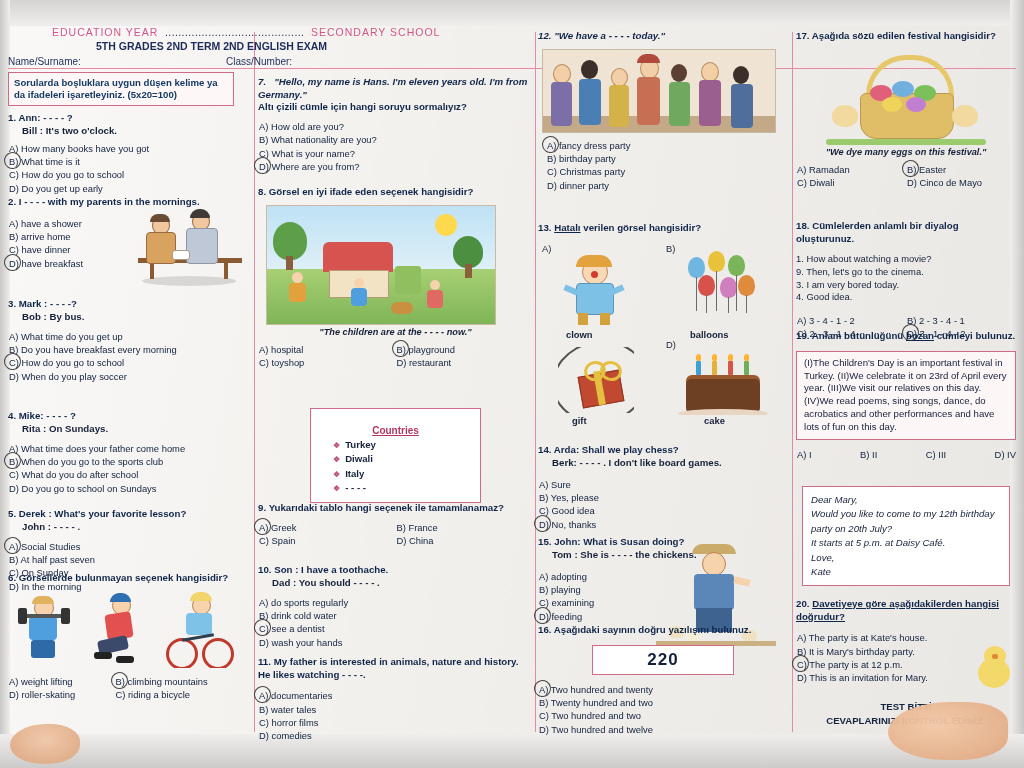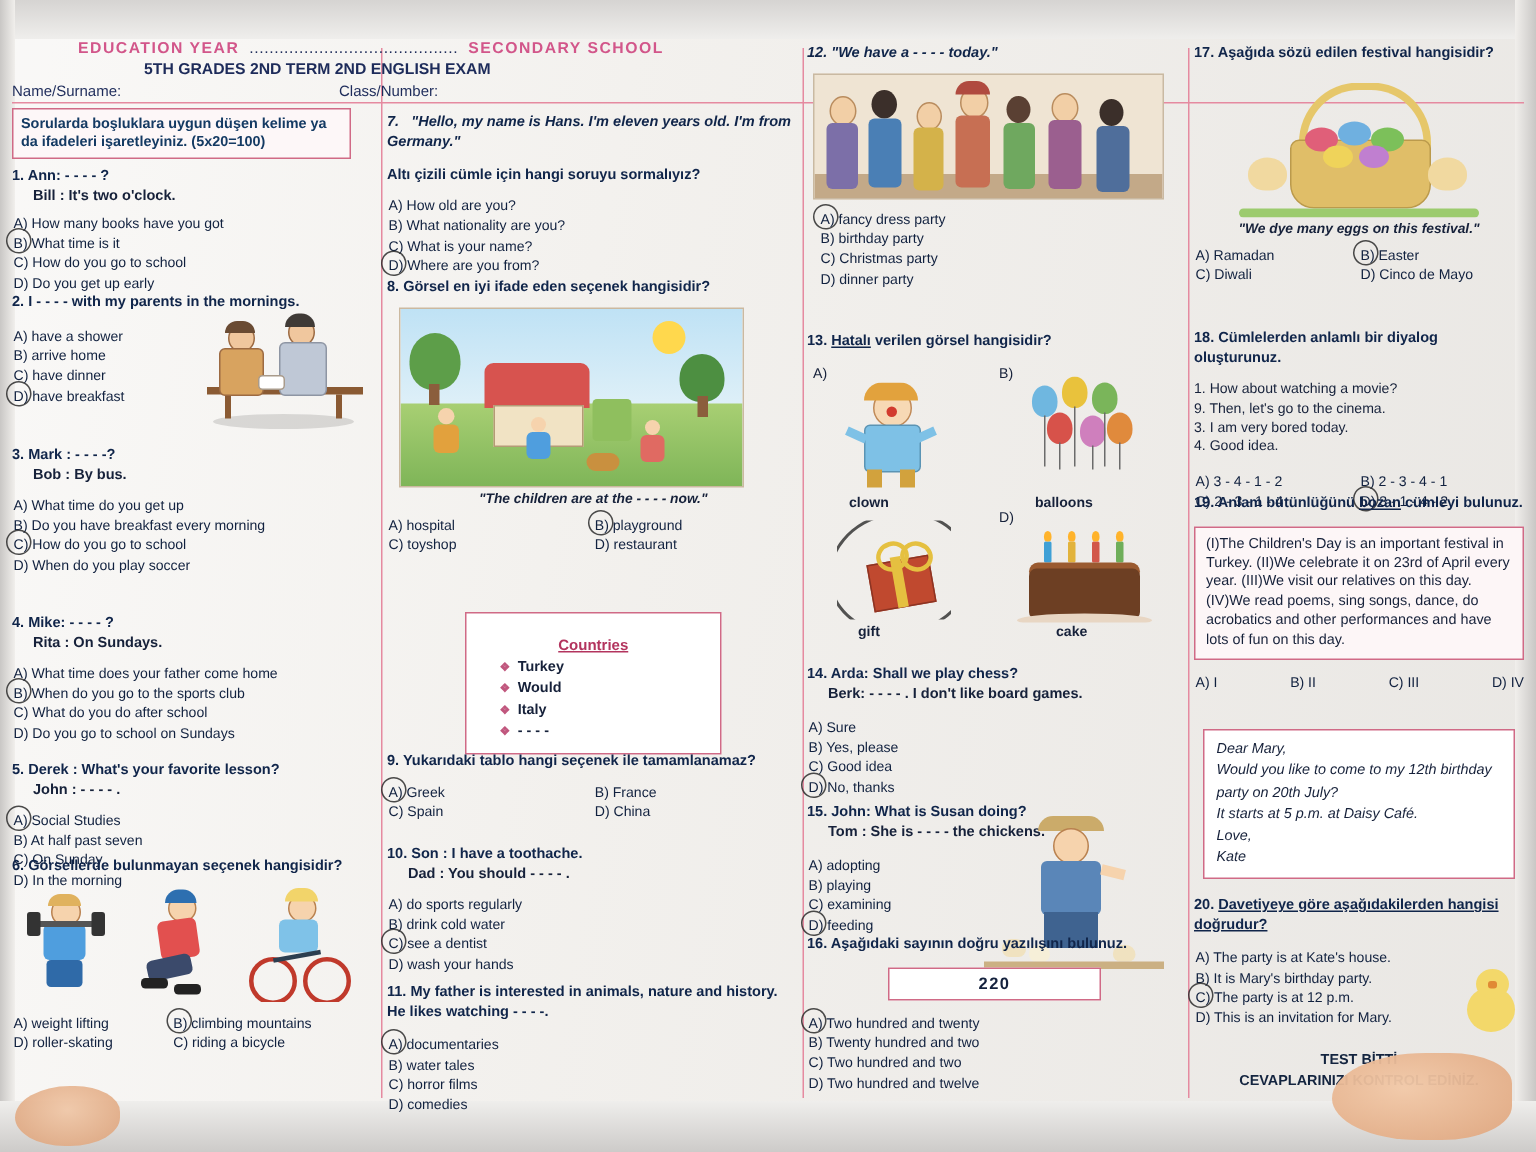--- a/index.html
+++ b/index.html
@@ -27,21 +27,21 @@
   .col{position:absolute;top:0;}
   .c1{left:0;width:245px;}
   .c2{left:250px;width:275px;}
   .c3{left:530px;width:250px;}
   .c4{left:788px;width:220px;}
 
   .vline{position:absolute;top:8px;width:1px;height:700px;background:#e58aa0;}
 
   .hdr{position:absolute;left:0;top:0;width:1008px;height:44px;}
   .hdr .l1{position:absolute;left:44px;top:2px;font-size:10.5px;letter-spacing:.4px;color:#1d2b5a;}
-  .hdr .l1 .pink{color:#d2568a;font-weight:bold;letter-spacing:1px;}
+  .hdr .l1 .pink{color:#d2568a;font-weight:normal;letter-spacing:1px;}
   .hdr .l2{position:absolute;left:88px;top:16px;font-size:10.5px;color:#1d2b5a;font-weight:bold;}
   .hdr .l3{position:absolute;left:0px;top:32px;font-size:10px;color:#1d2b5a;}
   .hdr .l4{position:absolute;left:218px;top:32px;font-size:10px;color:#1d2b5a;}
   .hdr .rule{position:absolute;height:1px;background:#8a8f9c;}
 
   .instr{
     position:absolute;left:0;top:48px;width:214px;
     border:1.4px solid #d06a86;background:#fdf7f8;
     padding:4px 5px;font-size:9.6px;font-weight:bold;line-height:1.25;color:#143a63;
   }
@@ -71,21 +71,21 @@
   }
   .countries{
     border:1.4px solid #d06a86;background:#fff;padding:16px 8px 6px 8px;
   }
   .countries .title{color:#b3345e;font-weight:bold;text-decoration:underline;text-align:center;font-size:10px;margin-bottom:2px;}
   .countries ul{margin:0;padding-left:14px;list-style:none;font-size:9.6px;font-weight:bold;line-height:1.5;}
   .countries li:before{content:"\2756";color:#c0567d;margin-right:5px;font-size:8px;}
 
   .numbox{
     border:1.4px solid #d06a86;background:#fff;text-align:center;
-    font-size:11px;font-weight:bold;letter-spacing:1px;padding:4px 0;color:#14213d;
+    font-size:17px;font-weight:bold;letter-spacing:1px;padding:4px 0;color:#14213d;
   }
   .letterbox{
     border:1.4px solid #d06a86;background:#fff;padding:6px 8px;font-size:9.6px;line-height:1.5;
     font-style:italic;
   }
   .endtxt{text-align:center;font-size:9.6px;font-weight:bold;line-height:1.45;color:#13243f;}
 
   
   .art{position:relative;overflow:hidden;}
   .scene{border:1px solid #cbb9a0;}
@@ -281,21 +281,21 @@
         </div>
       </div>
     </div>
 
     <div class="col c2">
 
       <div class="q" style="top:52px">
         <div class="qt it"><span>7.</span>
           <span>&nbsp;</span>
           <span class="ital">"Hello, my name is Hans. I'm eleven years old. I'm from Germany."</span></div>
-        <div class="qt" style="margin-top:10px">Altı çizili cümle için hangi soruyu sormalıyız?</div>
+        <div class="qt" style="">Altı çizili cümle için hangi soruyu sormalıyız?</div>
         <div class="opts" style="margin-top:6px">
           <div class="opt"><span>A) How old are you?</span></div>
           <div class="opt"><span>B) What nationality are you?</span></div>
           <div class="opt"><span>C) What is your name?</span></div>
           <div class="opt"><span class="mark"></span><span>D) Where are you from?</span></div>
         </div>
       </div>
 
       <div class="q" style="top:162px">
         <div class="qt"><span>8.</span>
@@ -339,21 +339,21 @@
             </div>
           </div>
         </div>
       </div>
 
       <div class="q" style="top:384px">
         <div class="countries" style="margin:0 52px">
           <div class="title">Countries</div>
           <ul>
             <li>Turkey</li>
-            <li>Would</li>
+            <li>Diwali</li>
             <li>Italy</li>
             <li>- - - -</li>
           </ul>
         </div>
       </div>
 
       <div class="q" style="top:478px">
         <div class="qt"><span>9.</span>
           <span>Yukarıdaki tablo hangi seçenek ile tamamlanamaz?</span></div>
         <div class="opts" style="margin-top:6px">

